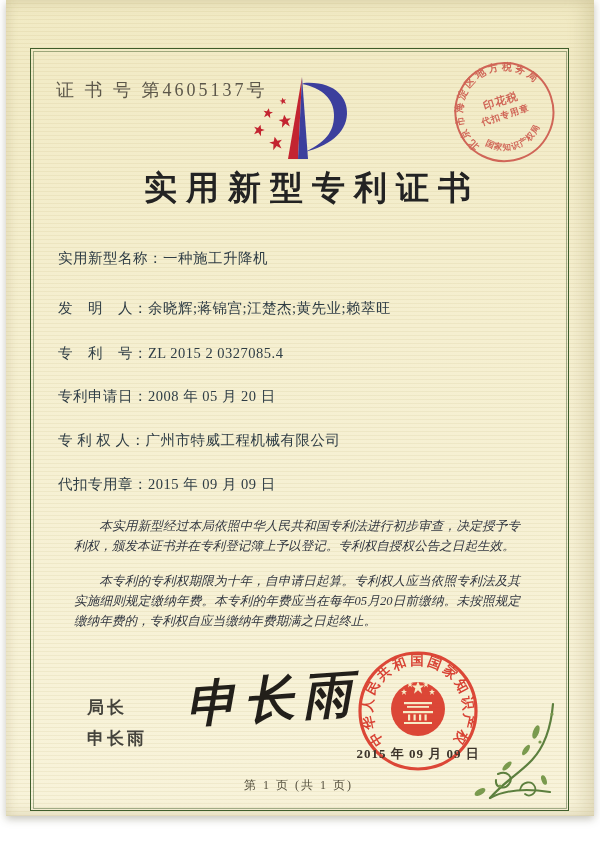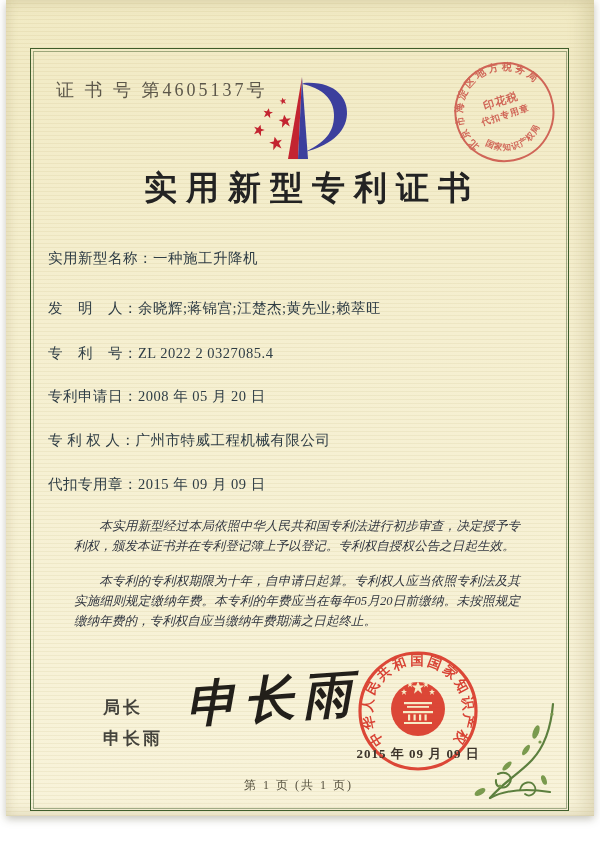--- a/index.html
+++ b/index.html
@@ -29,34 +29,34 @@
   .cert-no{
     position:absolute;left:56px;top:78px;font-size:18px;
     letter-spacing:3px;color:#5c574a;z-index:2;
   }
   .logo{position:absolute;left:245px;top:71px;z-index:2;}
   .doc-title{
     position:absolute;left:30px;top:166px;width:564px;text-align:center;
     font-size:33px;font-weight:bold;letter-spacing:9px;color:#232323;z-index:2;
   }
   .field{
-    position:absolute;left:48px;font-size:14.5px;color:#2f3d45;
+    position:absolute;left:58px;font-size:14.5px;color:#2f3d45;
     letter-spacing:.5px;z-index:2;white-space:nowrap;
   }
   .f1{top:249px}.f2{top:299px}.f3{top:344px}.f4{top:387px}.f5{top:431px}.f6{top:475px}
   .paras{
     position:absolute;left:58px;top:501px;width:478px;z-index:2;
     font-size:12.6px;line-height:1.56;color:#323741;font-style:italic;
     text-align:justify;
   }
   .paras p{margin:16px;text-indent:2em;}
   .director{
     position:absolute;left:87px;top:696px;z-index:2;
     font-family:"Liberation Sans","DejaVu Sans",sans-serif;
-    font-size:17px;font-weight:bold;color:#44433c;letter-spacing:3px;margin-left:16px;
+    font-size:17px;font-weight:bold;color:#44433c;letter-spacing:3px;
   }
   .director .name{margin-top:8px;}
   .sig{
     position:absolute;left:186px;top:666px;z-index:2;
     font-size:50px;font-weight:bold;font-style:italic;color:#221f1a;
     letter-spacing:8px;transform:rotate(-4deg);
   }
   .flourish{position:absolute;left:450px;top:702px;z-index:1;}
   .seal{position:absolute;left:352px;top:645px;opacity:.92;z-index:3;}
   .seal-date{
@@ -113,21 +113,21 @@
 
 <div class="doc-title">实用新型专利证书</div>
 
 <div class="field f1">
   <span>实用新型名称：</span><span>一种施工升降机</span>
 </div>
 <div class="field f2">
   <span>发　明　人：</span><span>余晓辉;蒋锦宫;江楚杰;黄先业;赖萃旺</span>
 </div>
 <div class="field f3">
-  <span>专　利　号：</span><span>ZL 2022 2 0327085.4</span>
+  <span>专　利　号：</span><span>ZL 2015 2 0327085.4</span>
 </div>
 <div class="field f4">
   <span>专利申请日：</span><span>2008 年 05 月 20 日</span>
 </div>
 <div class="field f5">
   <span>专 利 权 人：</span><span>广州市特威工程机械有限公司</span>
 </div>
 <div class="field f6">
   <span>代扣专用章：</span><span>2015 年 09 月 09 日</span>
 </div>

